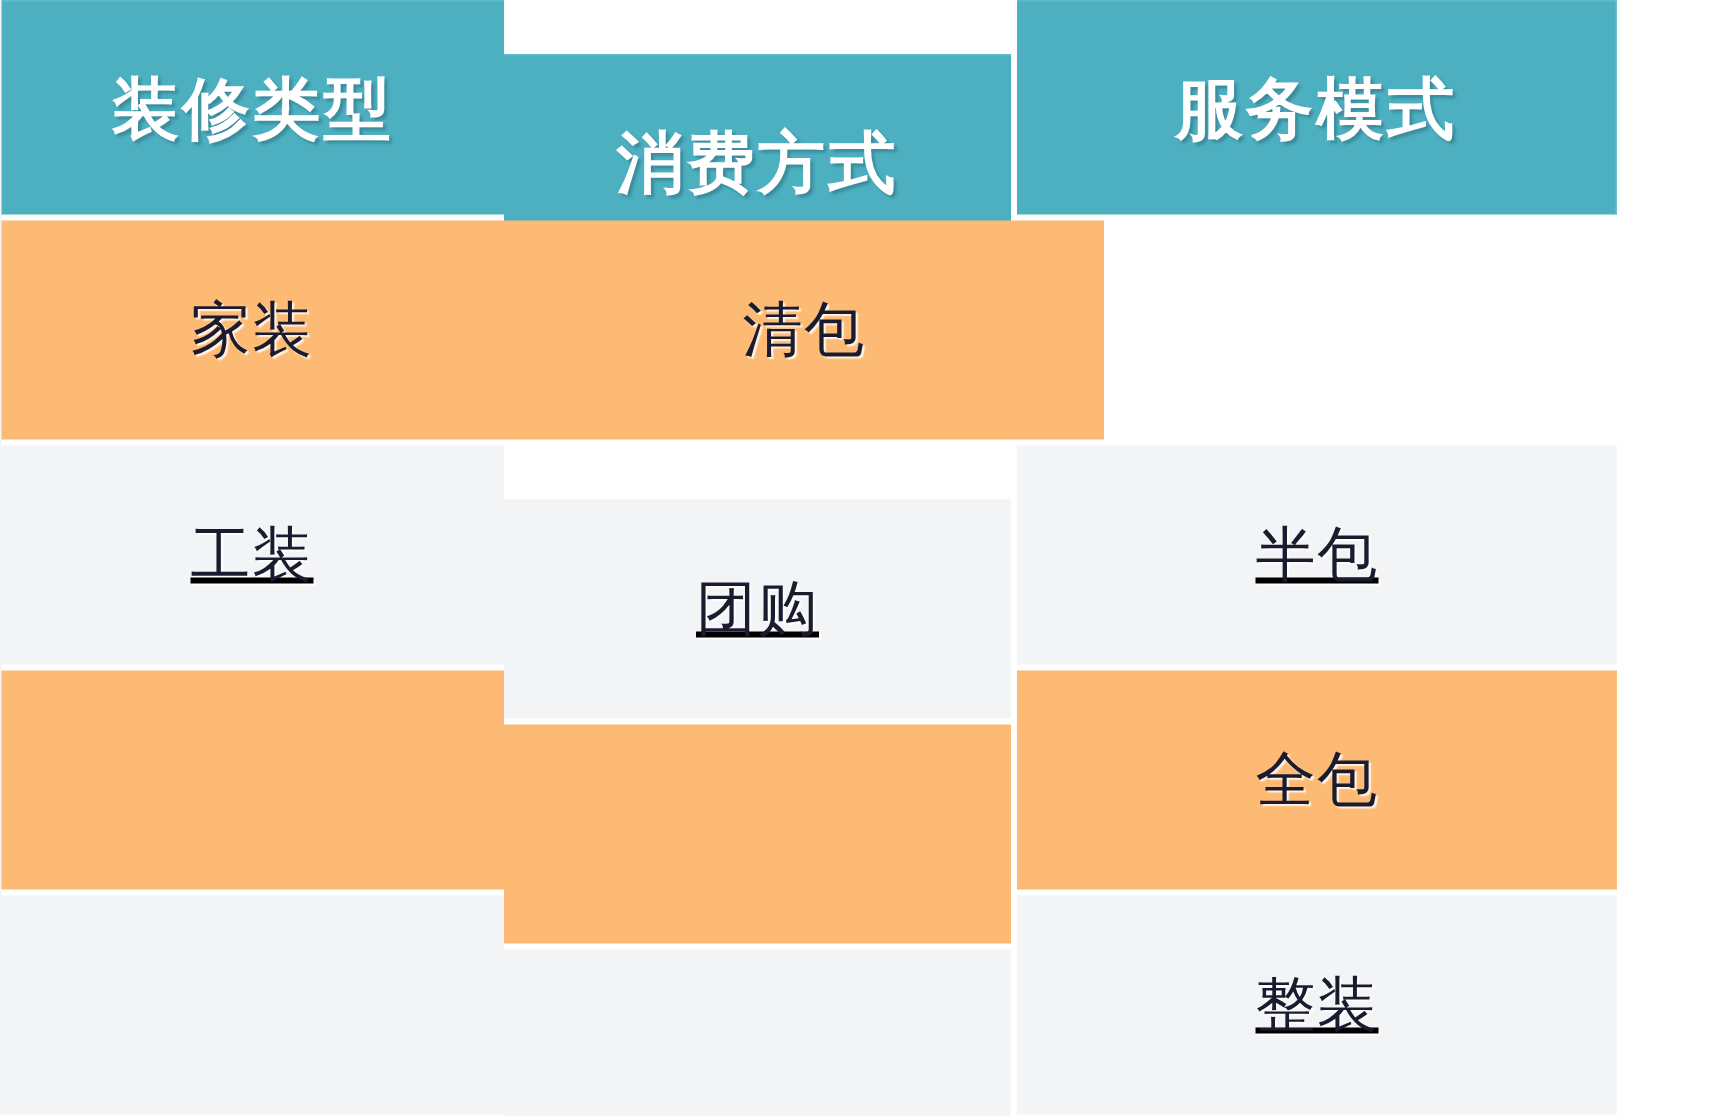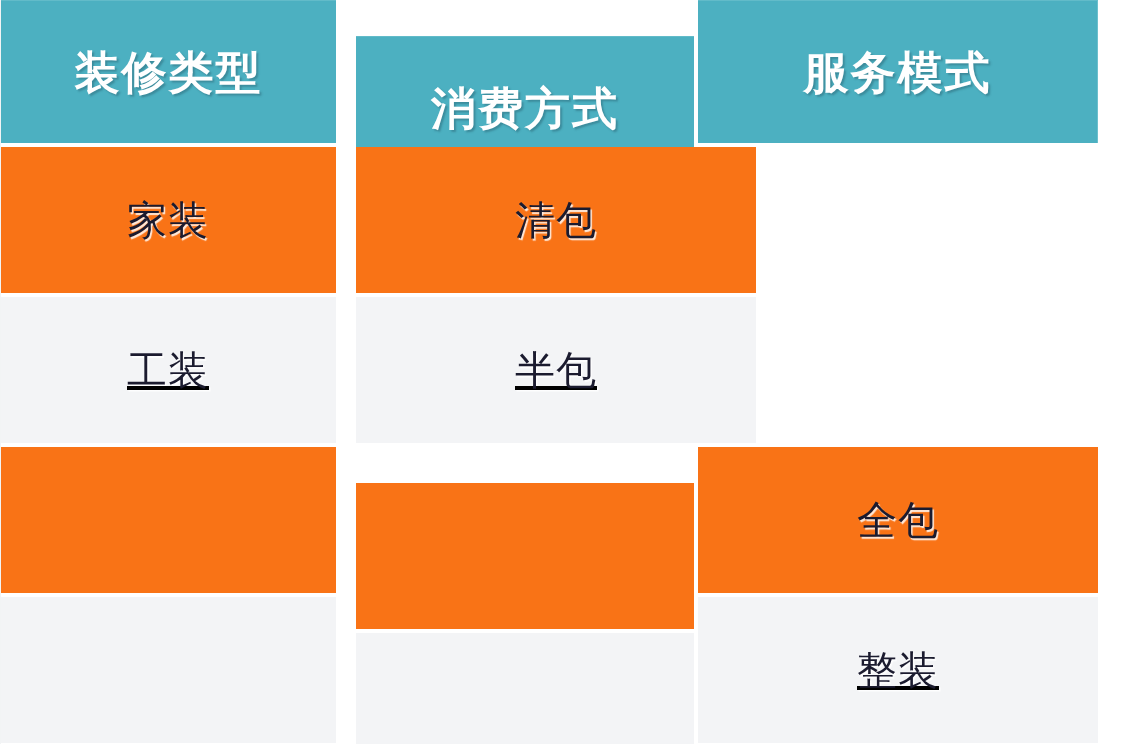--- a/index.html
+++ b/index.html
@@ -30,21 +30,21 @@
 
   
   .cell {
     box-sizing: border-box;
     display: flex;
     align-items: center;
     justify-content: center;
     overflow: hidden;
     position: relative;
   }
-  .cell.c1 { width: 336px; margin-right: 20px; }
+  .cell.c1 { width: 336px; margin-right: 0; }
   .cell.c2 { width: 338px; margin-right: 4px; margin-top: 36px; }
   .cell.c3 { width: 400px; }
 
   
   .row.header {
     height: 143px;
     margin-bottom: 4px;
   }
   .row.header .cell {
     background: #4cb0c1;
@@ -69,21 +69,21 @@
     height: 146px;
     margin-bottom: 4px;
   }
   .row.body:last-child {
     height: 144px;
     margin-bottom: 0;
   }
   .row.body .cell {
     height: 100%;
   }
-  .row.body.tint-blue .cell { background: #f97316; }
+  .row.body.tint-blue .cell { background: #fdba74; }
   .row.body.tint-gray .cell { background: #f3f4f6; text-decoration: underline; }
 
   .cell-text {
     color: #1b1b2f;
     font-size: 40px;
     font-weight: normal;
     letter-spacing: 1px;
     line-height: 1;
     white-space: nowrap;
     text-shadow: 1.5px 1.5px 1px rgba(255,255,255,0.85);
@@ -122,20 +122,23 @@
     </div>
     <div class="cell c3">
       <span class="cell-text">清包</span>
     </div>
   </div>
 
   <div class="row body tint-gray">
     <div class="cell c1">
       <span class="cell-text">工装</span>
     </div>
+    <div class="cell c2">
+      <span class="cell-text">团购</span>
+    </div>
     <div class="cell c3">
       <span class="cell-text">半包</span>
     </div>
   </div>
 
   <div class="row body tint-blue">
     <div class="cell c1">
       
     </div>
     <div class="cell c2">

